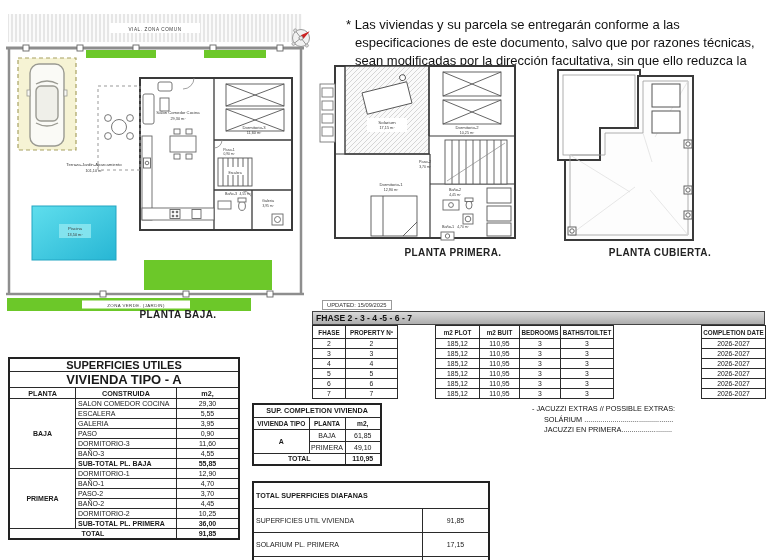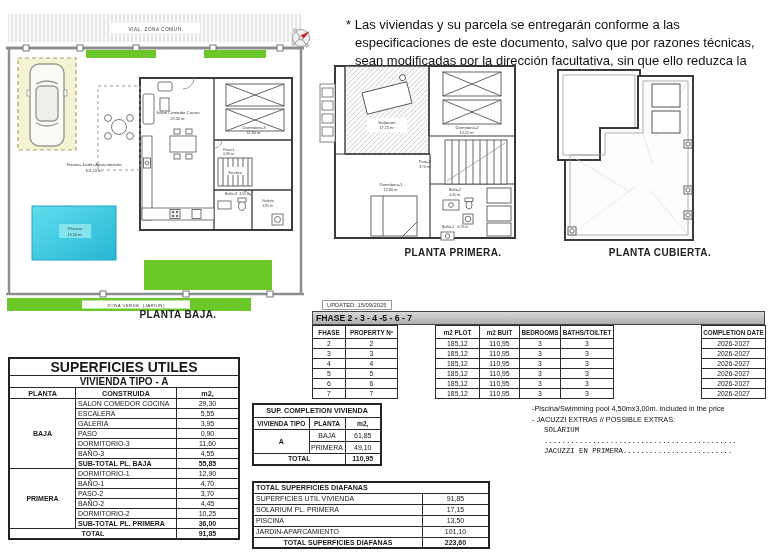--- a/index.html
+++ b/index.html
@@ -22,46 +22,46 @@
                font-size:8.6px; font-weight:bold; padding:1px 3px; height:14px; color:#111; }
   .ptable { width:453px; font-size:6.8px; }
   .ptable th { font-size:6.3px; font-weight:bold; height:13px; }
   .ptable td { height:10px; }
   .ptable th, .ptable td { border:1px solid #2b2b2b; text-align:center; padding:0 1px; }
   .ptable .blank { border:none; }
 
   
   .sutable { position:absolute; left:8px; top:357px; width:232px; font-size:7px; border:2px solid #222; }
   .sutable td { border:1px solid #2a2a2a; height:10px; padding:0 2px; text-align:center; }
-  .sutable .t { font-size:14px; font-weight:bold; height:13px; }
-  .sutable .s { font-size:10px; font-weight:bold; height:11px; }
+  .sutable .t { font-size:11px; font-weight:bold; height:13px; }
+  .sutable .s { font-size:13px; font-weight:bold; height:11px; }
   .sutable .h { font-weight:bold; font-size:7.2px; height:11px; }
   .sutable .dep { text-align:left; }
   .sutable .pl  { font-weight:bold; }
   .sutable .bold { font-weight:bold; }
 
   
   .sctable { position:absolute; left:252px; top:403px; width:128px; font-size:7px; border:2px solid #222; }
   .sctable td { border:1px solid #2a2a2a; height:12px; padding:0 1px; text-align:center; }
   .sctable .t { font-weight:bold; font-size:7.2px; height:13px; }
   .sctable .h { font-weight:bold; font-size:6.6px; }
   .sctable .bold { font-weight:bold; }
 
   
   .dtable { position:absolute; left:252px; top:481px; width:238px; font-size:7px; border:2px solid #222; }
-  .dtable td { border:1px solid #2a2a2a; height:11px; padding:0 2px; text-align:center;margin-left:7px; }
+  .dtable td { border:1px solid #2a2a2a; height:11px; padding:8px 2px; text-align:center;margin-left:7px; }
   .dtable .t { font-weight:bold; font-size:7.2px; text-align:left; }
   .dtable .lab { text-align:left; }
   .dtable .bold { font-weight:bold; }
 
   
   #disclaimer { position:absolute; left:346px; top:16px; width:418px; font-size:13px;
                 line-height:1.4; color:#111; padding-left:9px; text-indent:-9px; }
   #notes { position:absolute; left:532px; top:404px; width:236px; font-size:7.3px; line-height:10.6px; color:#111; }
-  #notes .ind { padding-left:12px;font-family:Liberation Mono, monospace; }
+  #notes .ind { padding-left:12px; }
 
   .abs { position:absolute; }
 </style>
 </head>
 <body>
 
 <div id="page">
 
   <svg class="abs" style="left:2px;top:8px" width="310" height="315" viewBox="0 0 310 315">
     <defs>
@@ -603,19 +603,18 @@
           <td>101,10</td>
         </tr>
     <tr>
       <td class="bold">TOTAL SUPERFICIES DIAFANAS</td>
       <td class="bold">223,60</td>
     </tr>
   </tbody>
     </table>
 
   <div id="notes">
-    <div>-Piscina/Swimming pool 4,50mx3,00m. included in the price</div>
     <div>- JACUZZI EXTRAS // POSSIBLE EXTRAS:</div>
     <div class="ind">SOLÁRIUM ............................................</div>
     <div class="ind">JACUZZI EN PRIMERA.........................</div>
   </div>
 
 </div>
 
 </body></html>

